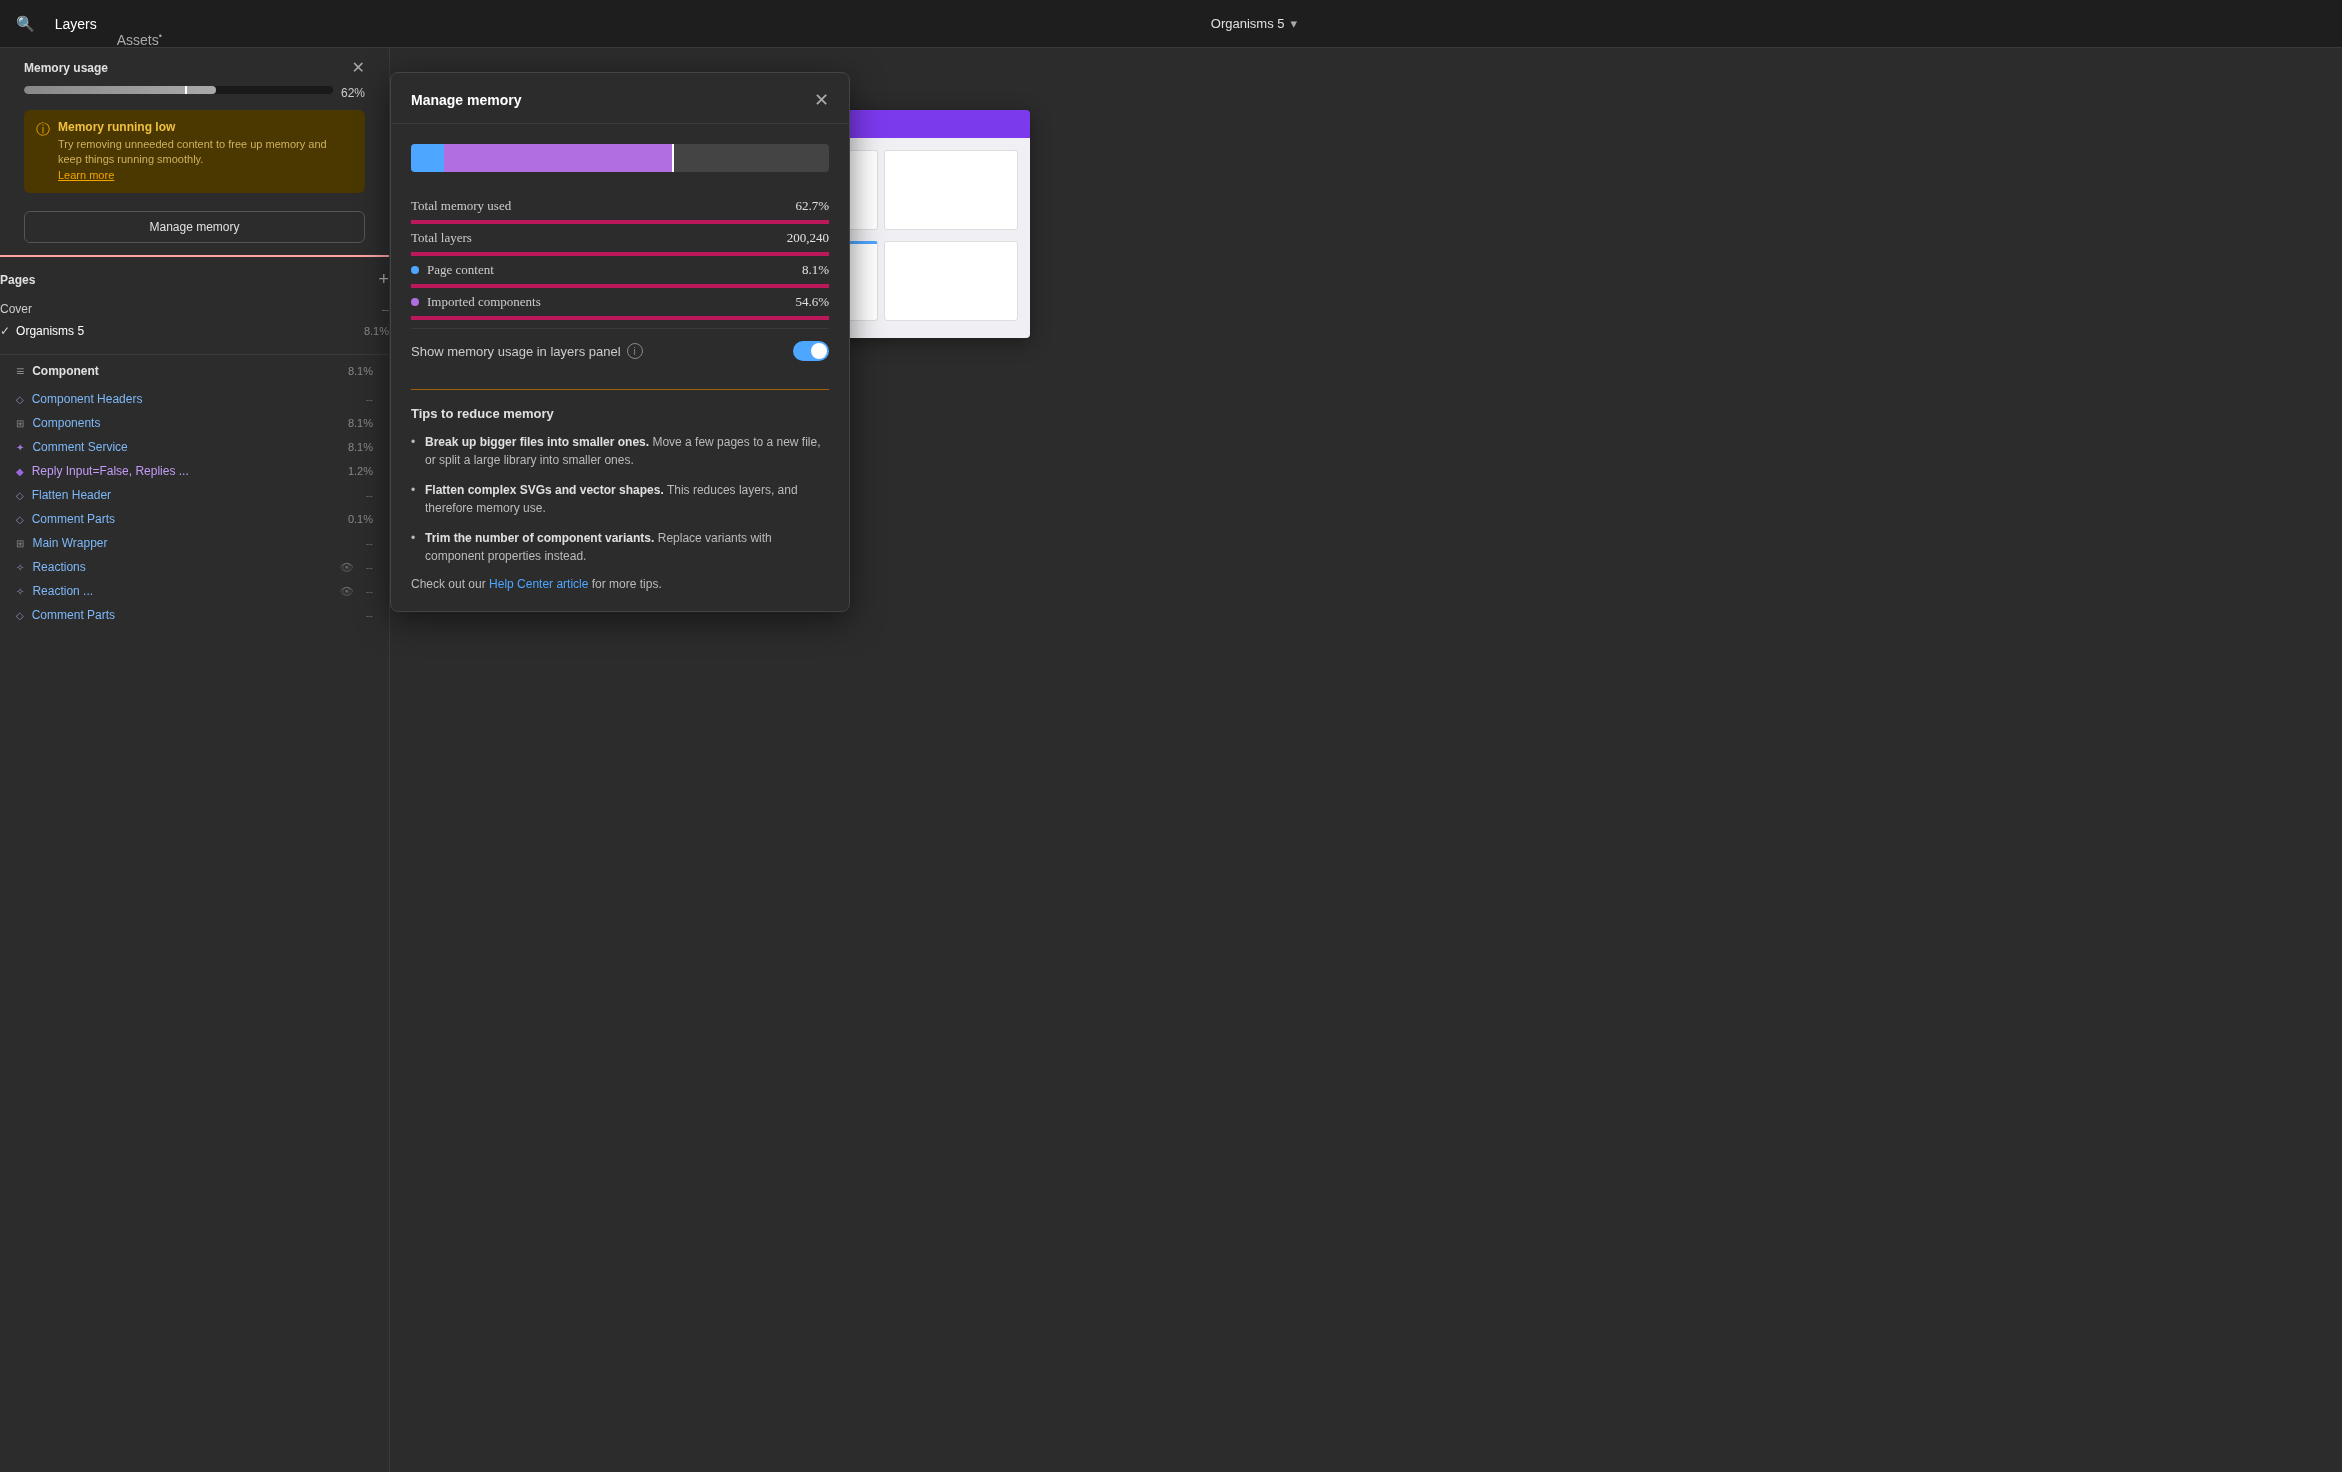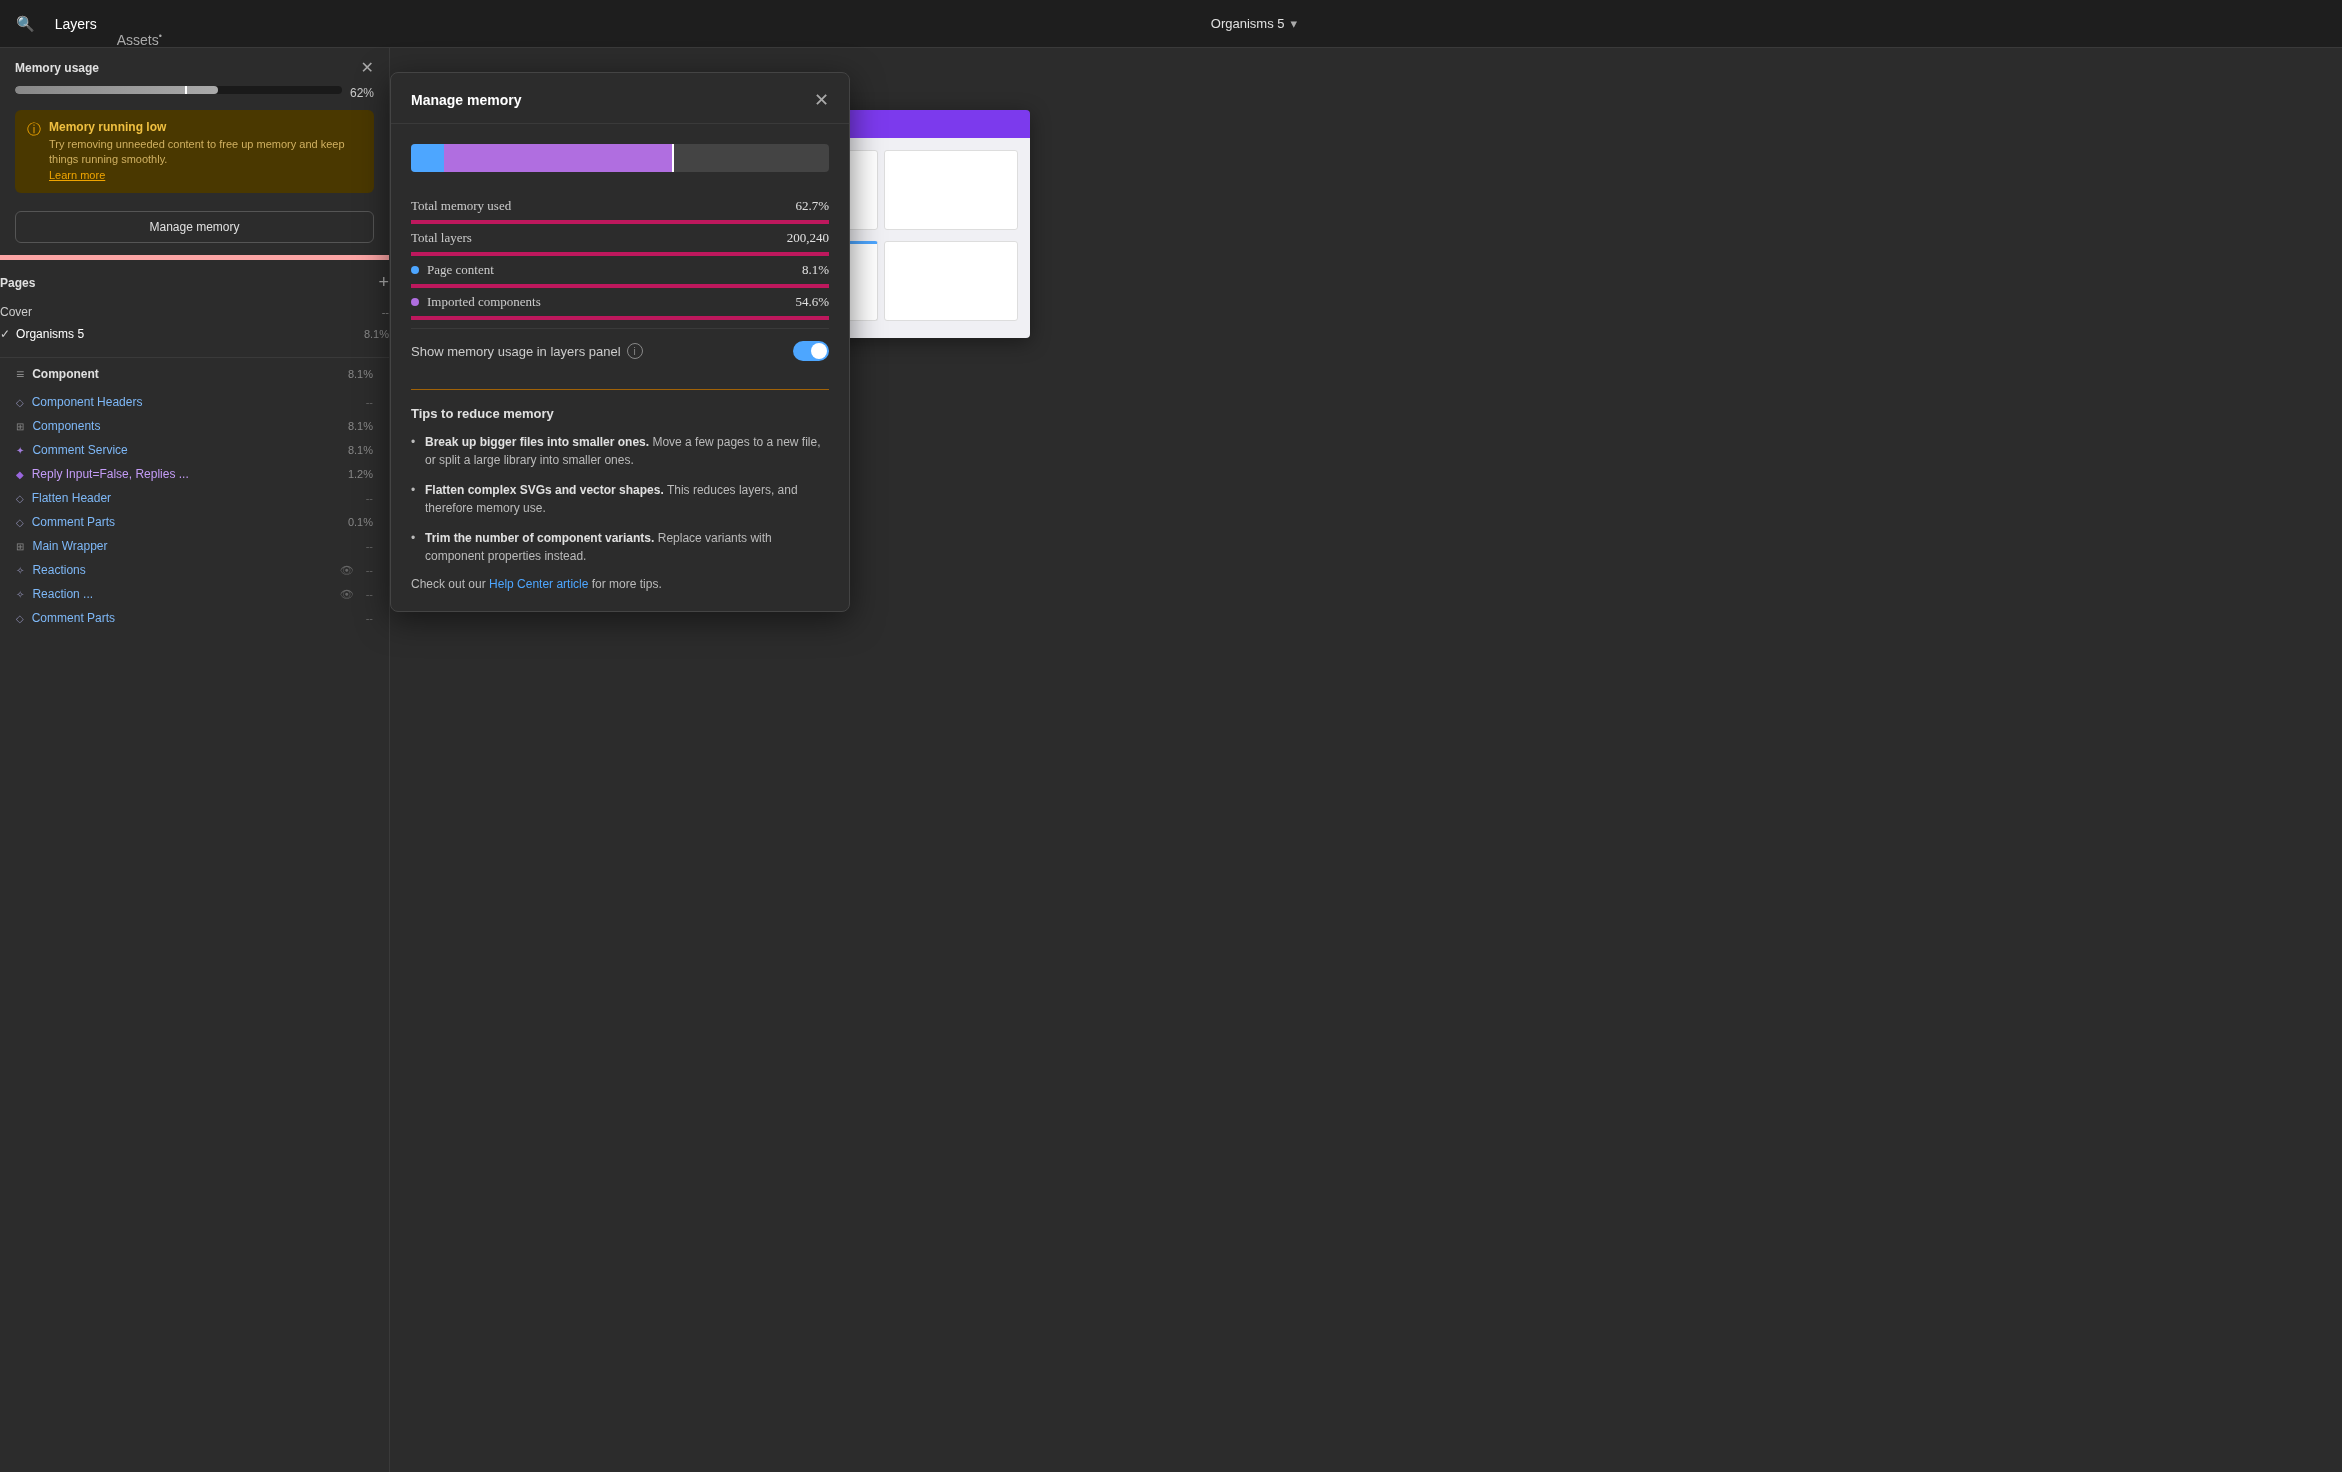--- a/index.html
+++ b/index.html
@@ -43,22 +43,22 @@
     .left-panel {
       width: 390px;
       background: #2c2c2c;
       border-right: 1px solid #3a3a3a;
       overflow-y: auto;
       flex-shrink: 0;
     }
 
     
     .memory-usage-section {
-      padding: 12px 15px;
-      border-bottom: 5px solid #fca5a5;
+      padding: 12px 24px;
+      border-bottom: 2px solid #fca5a5;
     }
     .memory-usage-header {
       display: flex;
       align-items: center;
       justify-content: space-between;
       margin-bottom: 10px;
     }
     .memory-usage-title { font-size: 12px; font-weight: 600; color: #e0e0e0; }
     .close-btn {
       background: none;

